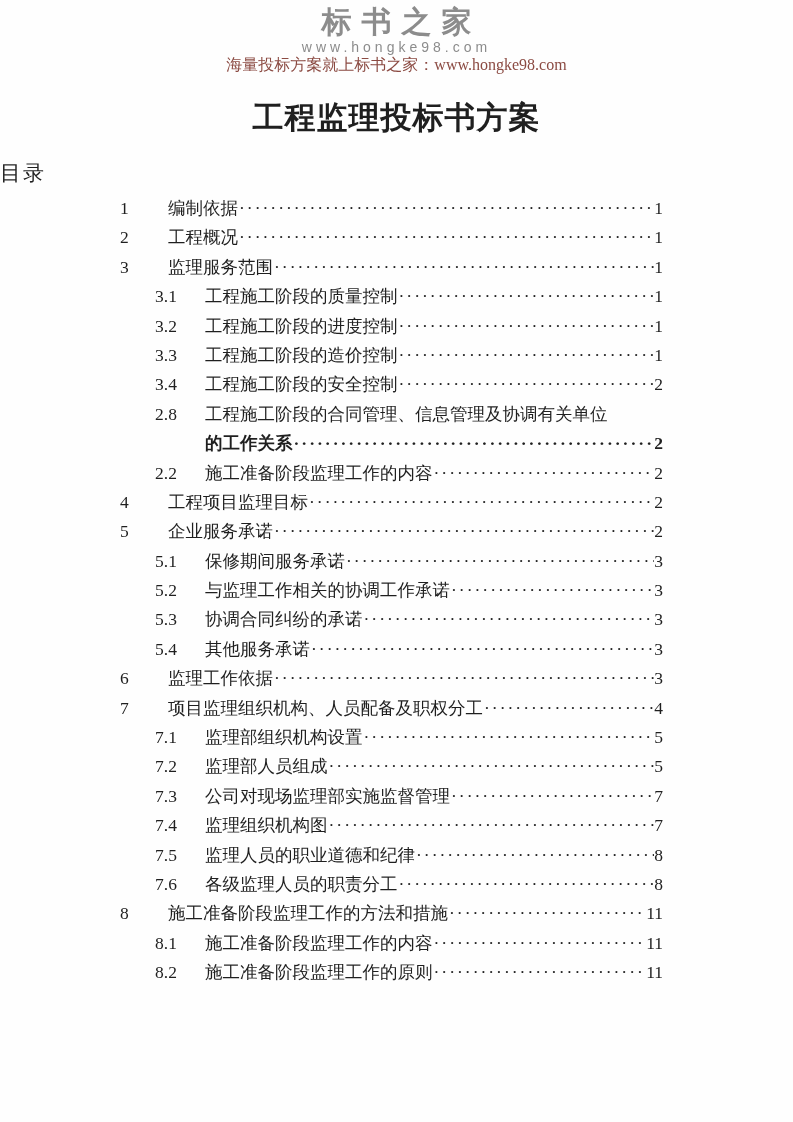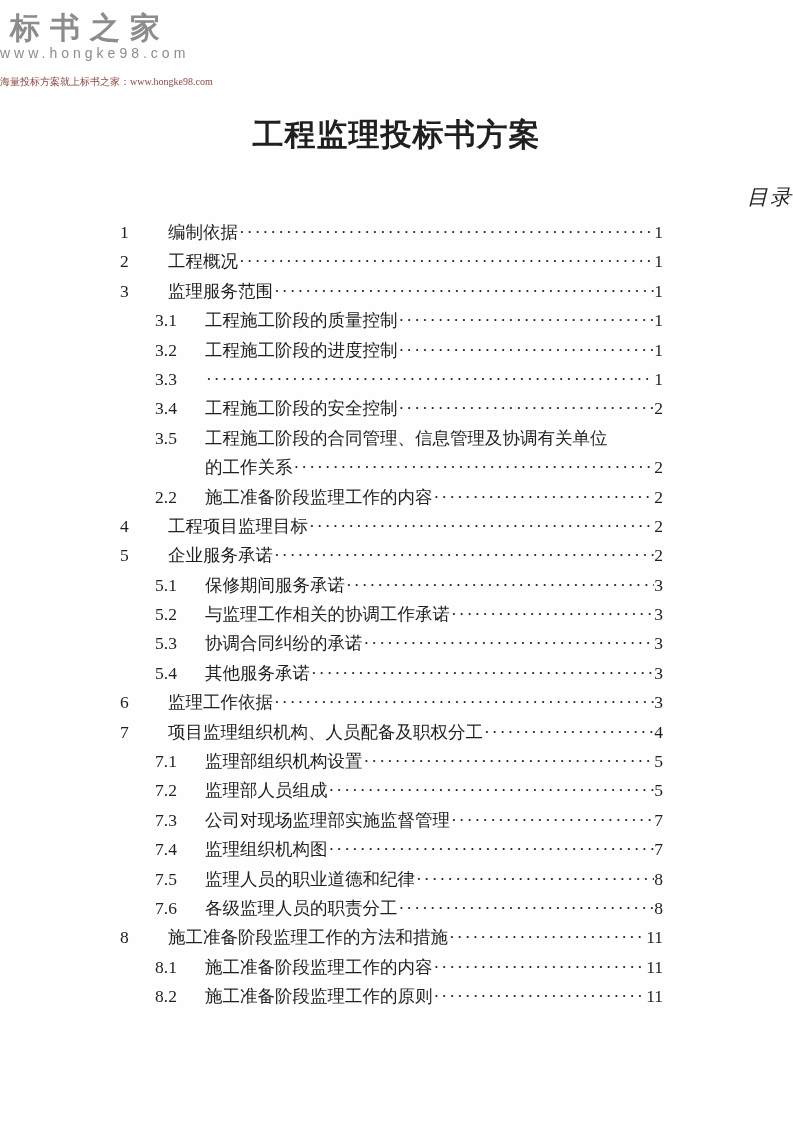--- a/index.html
+++ b/index.html
@@ -11,81 +11,80 @@
     color: #1f1f1f;
   }
   .page {
     position: relative;
     width: 793px; height: 1122px;
     background: #fefefe;
     overflow: hidden;
   }
 
   
-  .header { text-align: left; padding-top: 12px; }
+  .header { text-align: center; padding-top: 6px; }
   .logo-text {
     font-family: "Liberation Sans", "DejaVu Sans", sans-serif;
     font-weight: bold;
     font-size: 30px;
     line-height: 32px;
     color: var(--logo-color, #8c8c8c);
     letter-spacing: 10px;
     text-indent: 10px; 
   }
   .logo-url {
     font-family: "Liberation Sans", "DejaVu Sans", sans-serif;
     font-weight: normal;
     font-size: 14px;
     line-height: 16px;
     color: var(--logo-color, #8c8c8c);
     letter-spacing: 4px;
     margin-top: 1px;
   }
   .tagline {
-    margin-top: 13px;
-    font-size: 10px;
+    margin-top: 2px;
+    font-size: 16px;
     line-height: 16px;
     color: var(--tagline-color, #8b4a42);
   }
 
   
   .doc-title {
     text-align: center;
     margin-top: 25px;
     font-size: 31px;
     line-height: 40px;
     font-weight: bold;
     letter-spacing: 1px;
   }
   .toc-heading {
-    text-align: right;
-    margin-top: 30px;
+    text-align: left;
+    margin-top: 23px;
     font-size: 21px;
     line-height: 24px;
     letter-spacing: 2px;
-    font-style: italic;
   }
 
   
   .toc {
     margin: 9px 0 0 120px;
     width: 543px;
     font-size: 17.5px;
   }
   .toc-row {
     display: flex;
     align-items: baseline;
     height: 29.4px;
     line-height: 29.4px;
     white-space: nowrap;
   }
   .toc-row .num { flex: 0 0 48px; }
   .toc-row.level2 { padding-left: 35px; }
   .toc-row.level2 .num { flex: 0 0 50px; }
-  .toc-row.cont { padding-left: 85px; }
+  .toc-row.cont { padding-left: 85px; font-weight: bold; }
   .toc-row .title { flex: 0 0 auto; }
   .toc-row .leader {
     flex: 1 1 auto;
     overflow: hidden;
     white-space: nowrap;
     letter-spacing: 2px;
     padding: 0 1px;
   }
   .toc-row .pagenum { flex: 0 0 auto; }
 </style>
@@ -130,31 +129,32 @@
         <span class="pagenum">1</span>
       </div>
       <div class="toc-row level2">
         <span class="num">3.2</span>
         <span class="title">工程施工阶段的进度控制</span>
         <span class="leader">························································································································</span>
         <span class="pagenum">1</span>
       </div>
       <div class="toc-row level2">
         <span class="num">3.3</span>
+        <span class="title">工程施工阶段的造价控制</span>
         <span class="leader">························································································································</span>
         <span class="pagenum">1</span>
       </div>
       <div class="toc-row level2">
         <span class="num">3.4</span>
         <span class="title">工程施工阶段的安全控制</span>
         <span class="leader">························································································································</span>
         <span class="pagenum">2</span>
       </div>
       <div class="toc-row level2">
-        <span class="num">3.5</span>
+        <span class="num">2.8</span>
         <span class="title">工程施工阶段的合同管理、信息管理及协调有关单位</span>
       </div>
       <div class="toc-row cont">
         <span class="title">的工作关系</span>
         <span class="leader">························································································································</span>
         <span class="pagenum">2</span>
       </div>
       <div class="toc-row level2">
         <span class="num">2.2</span>
         <span class="title">施工准备阶段监理工作的内容</span>

